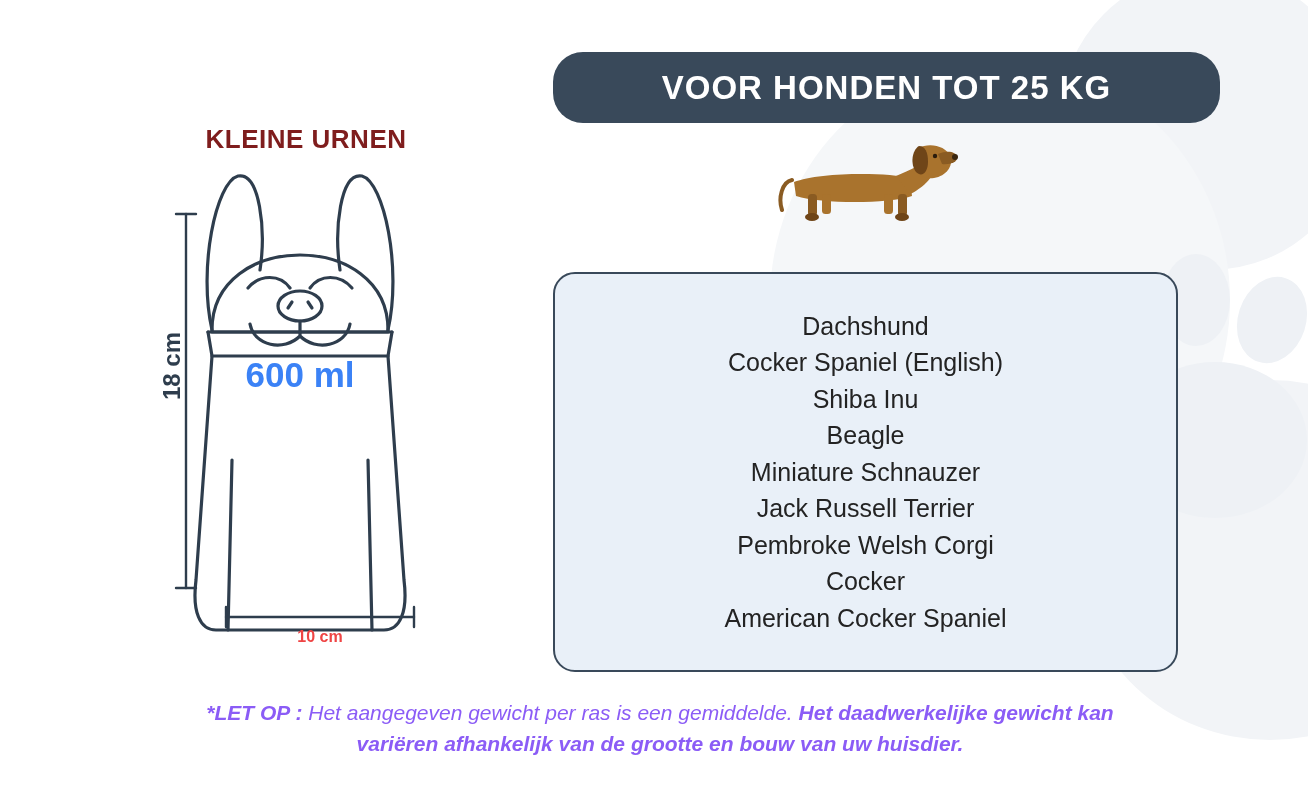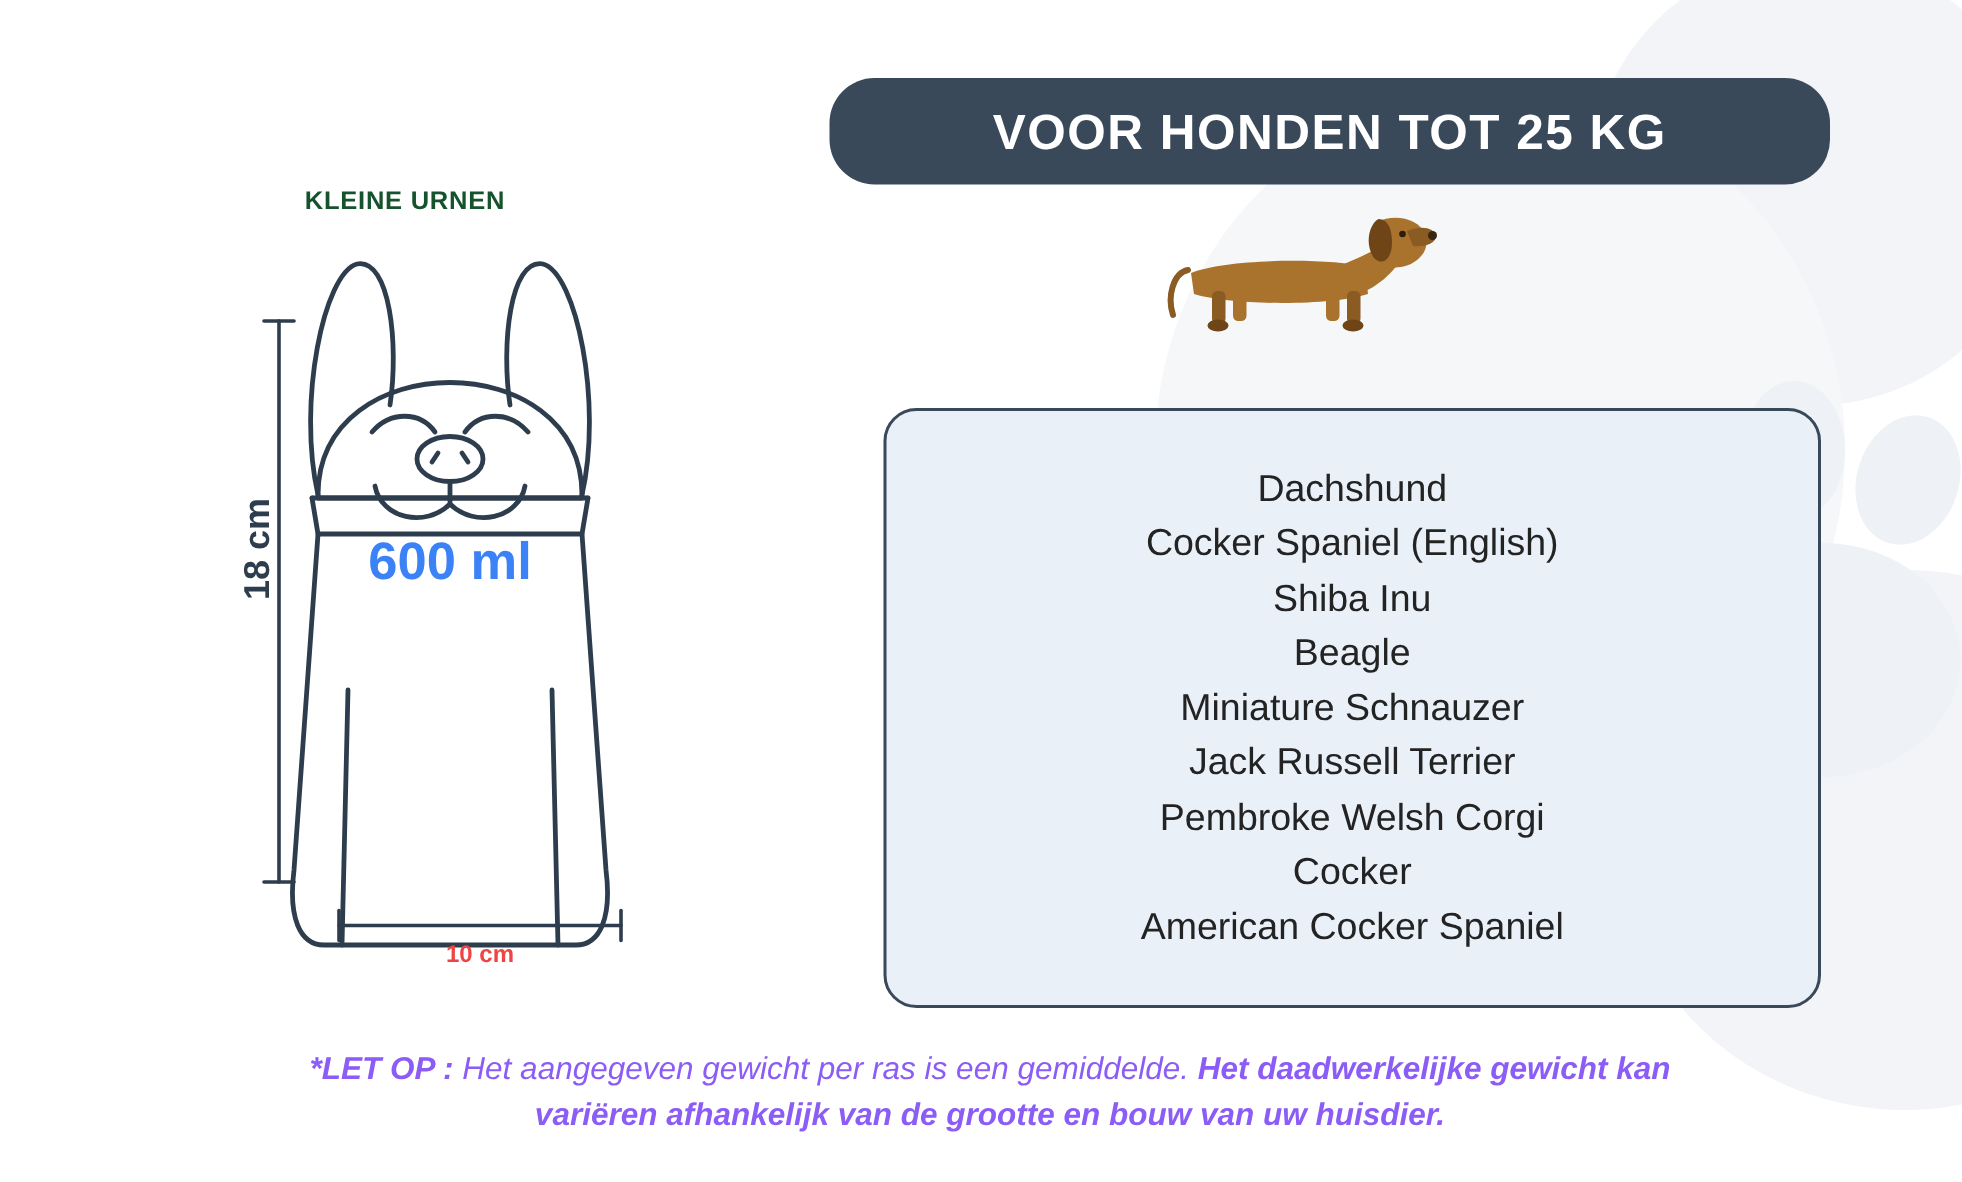--- a/index.html
+++ b/index.html
@@ -32,24 +32,25 @@
     width: 540px;
     height: 788px;
     z-index: 2;
   }
   .left-title {
     position: absolute;
     top: 124px;
     left: 0;
     width: 540px;
     text-align: center;
-    font-size: 17px;
+    font-size: 26px;
     font-weight: bold;
     letter-spacing: 0.5px;
-    color: #14532d;
+    color: #7f1d1d;
+    padding-left: 36px;
   }
   .urn-wrap {
     position: absolute;
     top: 160px;
     left: 120px;
     width: 360px;
     height: 500px;
   }
   .urn-volume {
     position: absolute;
@@ -118,21 +119,20 @@
     border: 2px solid #39495a;
     border-radius: 22px;
     background: #e9f0f8;
     z-index: 3;
     display: flex;
     flex-direction: column;
     align-items: center;
     justify-content: center;
     padding: 6px 0;
     box-sizing: border-box;
-    margin-left: 36px;
   }
   .breed-item {
     font-size: 25px;
     line-height: 36.5px;
     color: #232323;
     text-align: center;
   }
 
   
   .footnote {

